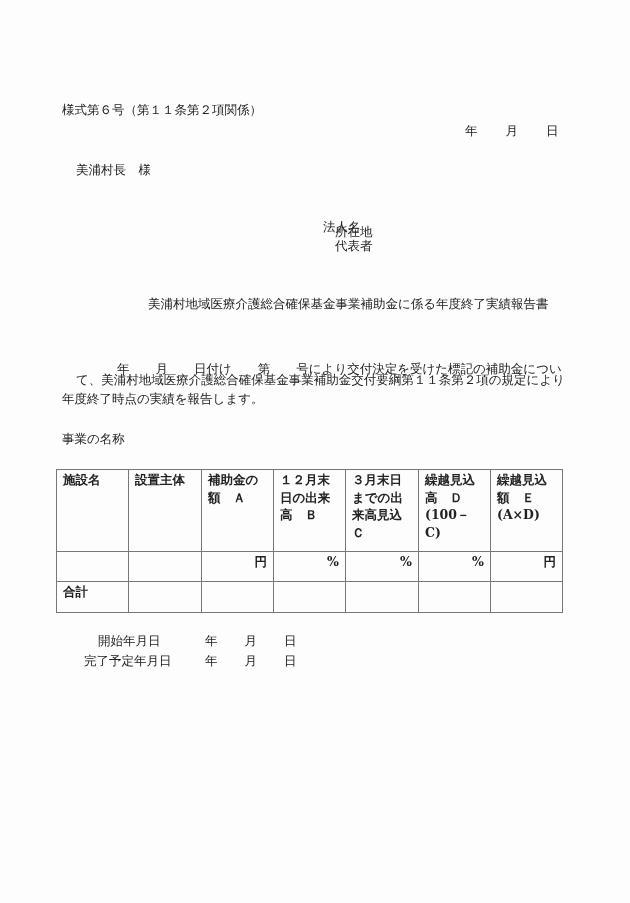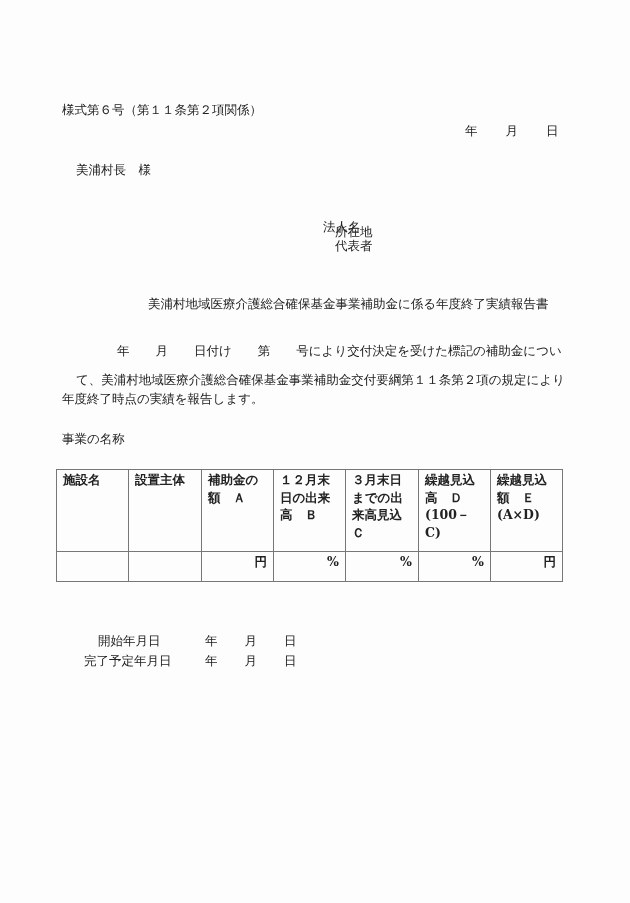--- a/index.html
+++ b/index.html
@@ -21,21 +21,21 @@
 </div>
 
 <div class="abs" style="left:76px;top:161px;text-align:center;">美浦村長　様</div>
 
 <div class="abs" style="left:335px;top:199px;margin-top:24px;">所在地</div>
 <div class="abs" style="left:323px;top:218px;">法人名</div>
 <div class="abs" style="left:335px;top:237px;">代表者</div>
 
 <div class="abs" style="left:116px;top:295px;margin-left:32px;">美浦村地域医療介護総合確保基金事業補助金に係る年度終了実績報告書</div>
 
-<div class="abs" style="left:117px;top:342px;">
+<div class="abs" style="left:117px;top:360px;">
   <span>年</span><span class="gap" style="width:26px"></span><span>月</span><span class="gap" style="width:26px"></span><span>日付け</span><span class="gap" style="width:26px"></span><span>第</span><span class="gap" style="width:26px"></span><span>号により交付決定を受けた標記の補助金につい</span>
 </div>
 <div class="abs" style="left:76px;top:371px;text-align:right;">て、美浦村地域医療介護総合確保基金事業補助金交付要綱第１１条第２項の規定により</div>
 <div class="abs" style="left:62px;top:390px;">年度終了時点の実績を報告します。</div>
 
 <div class="abs" style="left:62px;top:430px;">事業の名称</div>
 
 <table class="grid">
   <colgroup>
     <col style="width:72px">
@@ -82,20 +82,29 @@
   </tr>
   <tr style="height:30px">
     <td></td>
     <td></td>
     <td class="unit">円</td>
     <td class="unit">%</td>
     <td class="unit">%</td>
     <td class="unit">%</td>
     <td class="unit">円</td>
   </tr>
+  <tr style="height:31px">
+    <td>合計</td>
+    <td></td>
+    <td></td>
+    <td></td>
+    <td></td>
+    <td></td>
+    <td></td>
+  </tr>
 </tbody>
   </table>
 
 <div class="abs" style="left:62px;top:632px;padding-left:36px;">開始年月日</div>
 <div class="abs" style="left:205px;top:632px;">
   <span>年</span><span class="gap" style="width:27px"></span><span>月</span><span class="gap" style="width:27px"></span><span>日</span>
 </div>
 <div class="abs" style="left:62px;top:652px;margin-left:22px;">完了予定年月日</div>
 <div class="abs" style="left:205px;top:652px;">
   <span>年</span><span class="gap" style="width:27px"></span><span>月</span><span class="gap" style="width:27px"></span><span>日</span>

